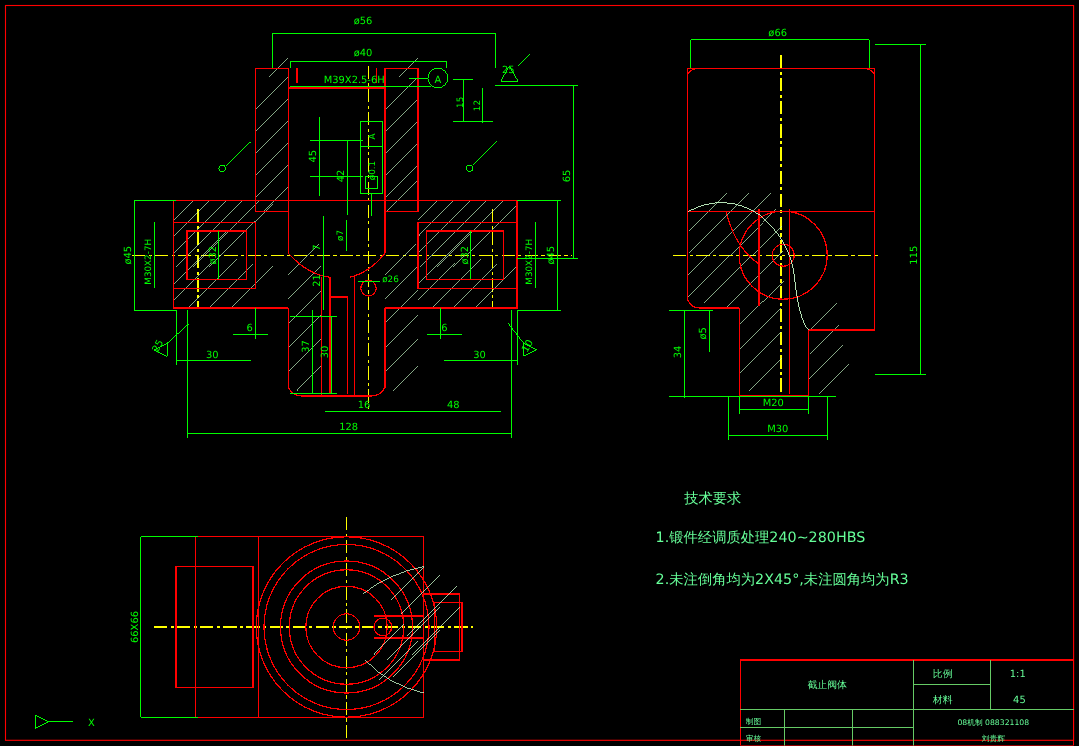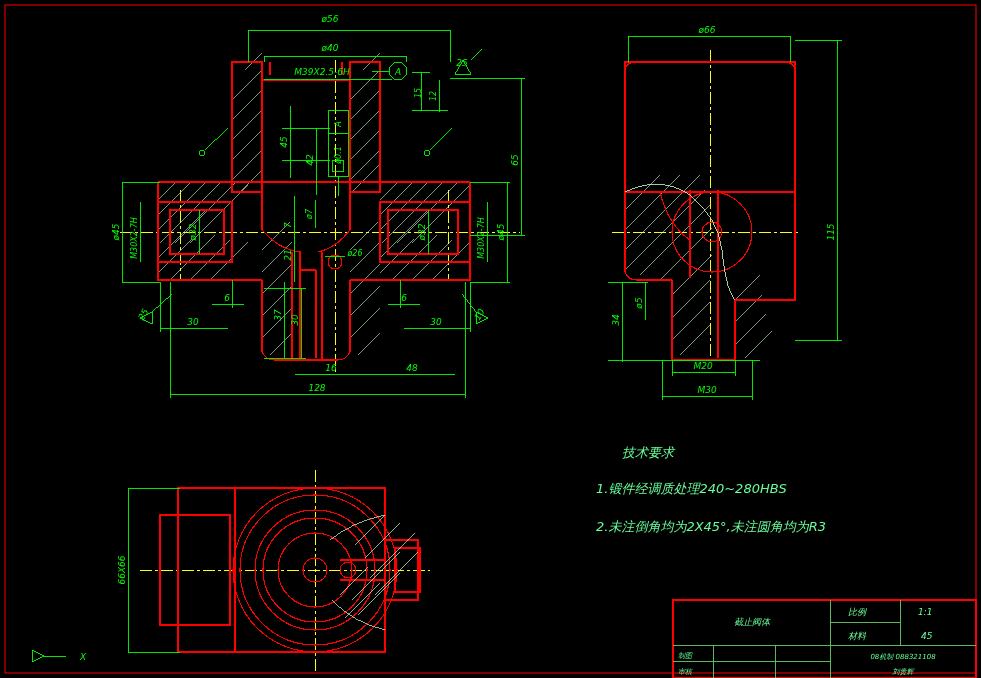--- a/index.html
+++ b/index.html
@@ -1,18 +1,18 @@
 <!DOCTYPE html>
 <html><head>
 <meta charset="utf-8">
 <style>
   html,body{margin:0;padding:0;background:#000;}
   body{width:981px;height:678px;overflow:hidden;
        font-family:"DejaVu Sans","Liberation Sans",sans-serif;}
-  #root{position:relative;width:861px;height:678px;background:#000;font-style:italic;}
+  #root{position:relative;width:861px;height:678px;background:#000;}
   svg{position:absolute;top:0;left:0;}
   .dim{fill:#00ff00;font-size:9px;font-family:"DejaVu Sans","Liberation Sans",sans-serif;}
   .dimS{fill:#00ff00;font-size:8px;}
   .note{fill:#66ff99;font-size:13px;font-family:"DejaVu Sans","Liberation Sans",sans-serif;}
   .tb{fill:#66ff99;font-size:9px;}
   .tbs{fill:#66ff99;font-size:7px;}
 </style>
 </head>
 <body>
 

